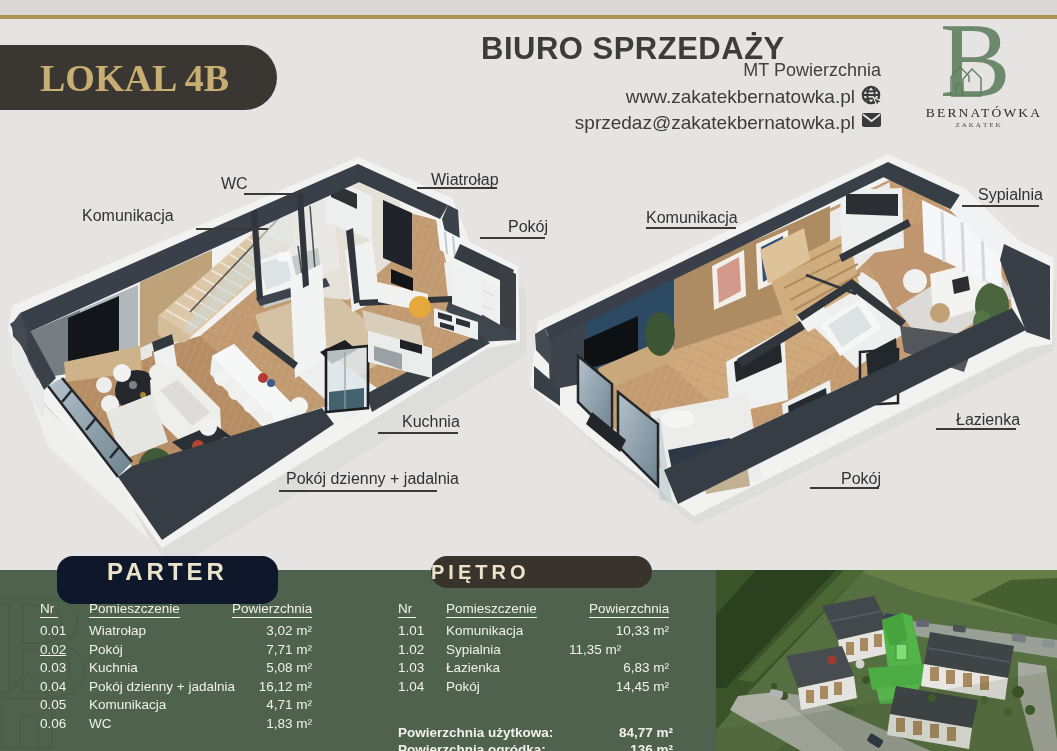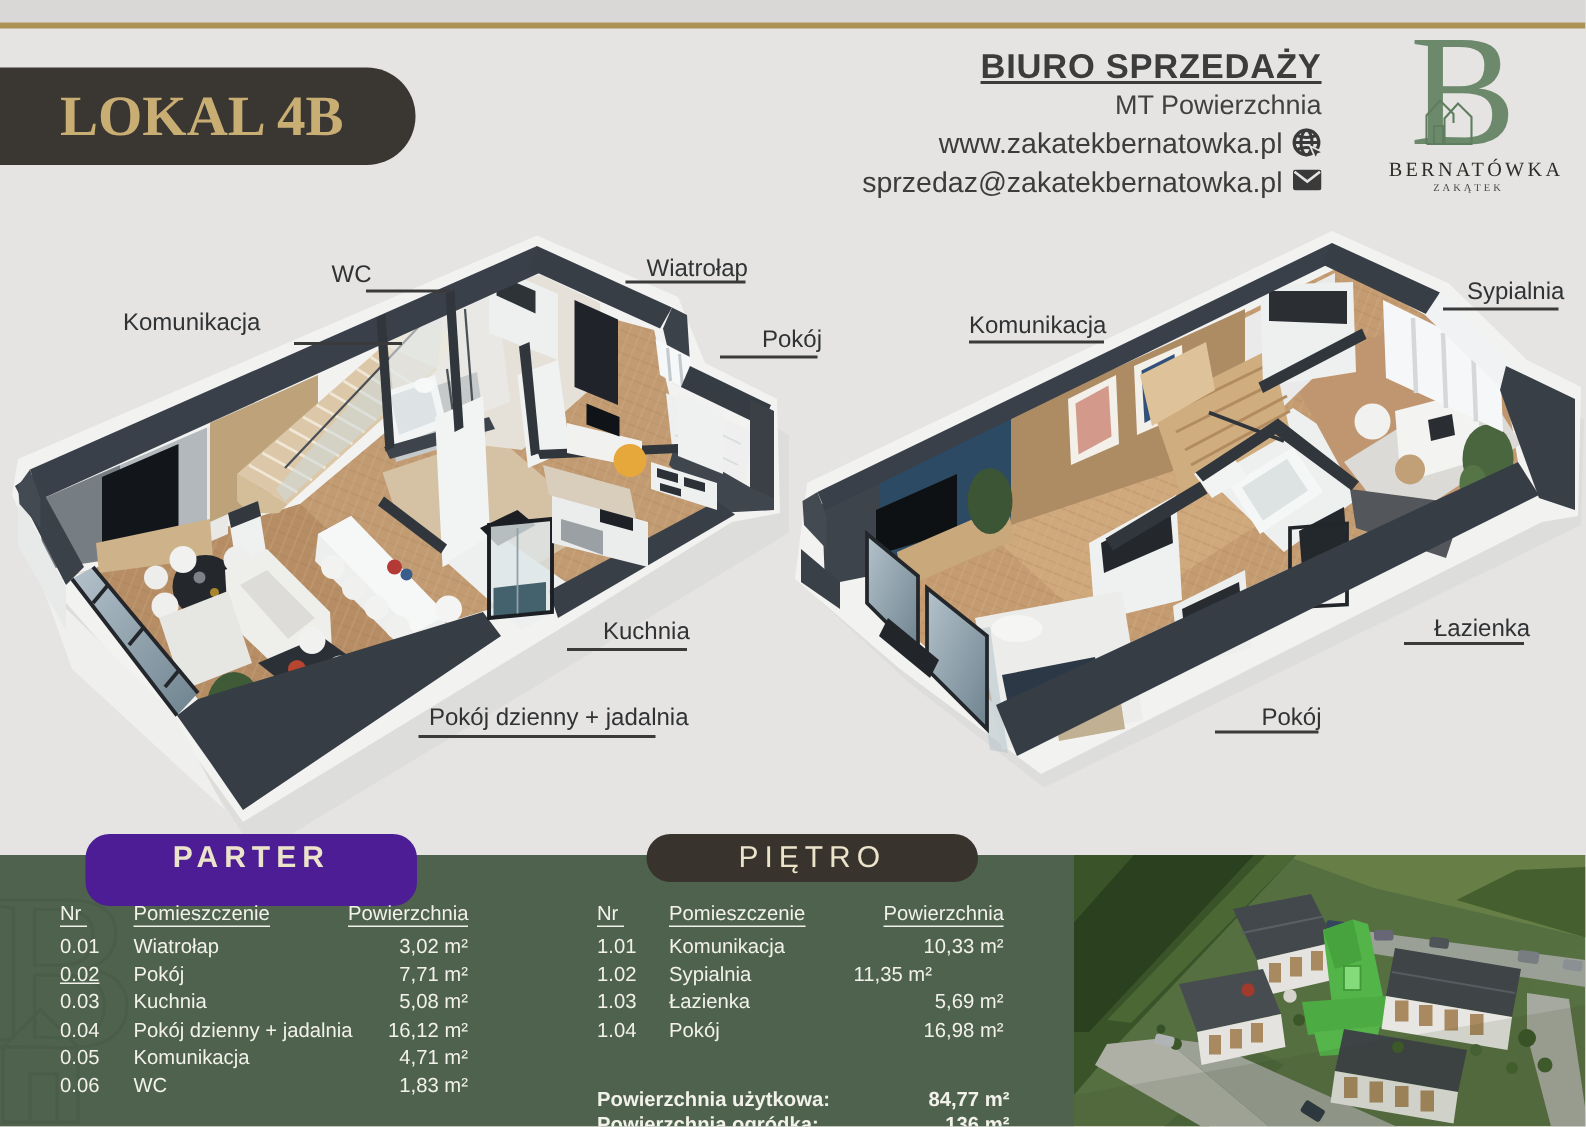--- a/index.html
+++ b/index.html
@@ -12,21 +12,21 @@
 <div id="page">
 
   <div class="abs" style="left:0;top:0;width:1057px;height:15px;background:#d9d8d6;"></div>
 
   <div class="abs" style="left:0;top:15px;width:1057px;height:4px;background:#ad9256;"></div>
 
   <div class="abs" style="left:0;top:45px;width:277px;height:65px;background:#3a3733;border-radius:0 33px 33px 0;"></div>
 
   <div class="abs" style="left:40px;top:57px;width:240px;height:46px;font-family:'Liberation Serif',serif;font-weight:bold;font-size:38px;line-height:42px;color:#c9ae74;letter-spacing:0px;white-space:nowrap;">LOKAL 4B</div>
 
-  <div class="abs" style="left:481px;top:31px;width:400px;text-align:right;font-size:23px;font-weight:bold;color:#3c3c3c;letter-spacing:0.5px;text-decoration:underline;">BIURO SPRZEDAŻY</div>
+  <div class="abs" style="left:481px;top:31px;width:400px;font-size:31px;font-weight:bold;color:#3c3c3c;letter-spacing:0.5px;">BIURO SPRZEDAŻY</div>
 
   <div class="abs" style="left:481px;top:60px;width:400px;text-align:right;font-size:18px;color:#414141;">MT Powierzchnia</div>
 
   <div class="abs" style="left:455px;top:86px;width:400px;text-align:right;font-size:19px;color:#3c3c3c;">www.zakatekbernatowka.pl</div>
 
   <svg class="abs" style="left:861px;top:85px;" width="22" height="22" viewBox="0 0 22 22">
     <circle cx="10" cy="10" r="8.2" fill="none" stroke="#3a3a3a" stroke-width="2.2"></circle>
     <ellipse cx="10" cy="10" rx="3.7" ry="8.2" fill="none" stroke="#3a3a3a" stroke-width="2"></ellipse>
     <line x1="1.8" y1="10" x2="18.2" y2="10" stroke="#3a3a3a" stroke-width="2"></line>
     <path d="M3.2 5.2 Q10 8 16.8 5.2" fill="none" stroke="#3a3a3a" stroke-width="2"></path>
@@ -455,23 +455,23 @@
 
     <svg style="position:absolute;left:-28px;top:8px;opacity:0.35;" width="120" height="175" viewBox="0 0 120 175">
       <text x="20" y="120" font-family="Liberation Serif,serif" font-size="150" fill="none" stroke="#435743" stroke-width="2">B</text>
       <g fill="none" stroke="#435743" stroke-width="2">
         <path d="M30,170 L30,120 L55,95 L80,120 L80,170 Z"></path>
         <path d="M48,170 L48,138 L66,138 L66,170"></path>
       </g>
     </svg>
   </div>
 
-  <div class="abs" style="left:57px;top:556px;width:221px;height:48px;background:#4c1d95;border-radius:16px;text-align:center;font-size:20px;font-weight:bold;letter-spacing:4px;color:#ece3cb;line-height:32px;">PARTER</div>
-
-  <div class="abs" style="left:431px;top:556px;width:221px;height:32px;background:#38332c;border-radius:16px;text-align:center;font-size:20px;font-weight:normal;letter-spacing:4px;color:#ece3cb;line-height:32px;">PIĘTRO</div>
+  <div class="abs" style="left:57px;top:556px;width:221px;height:48px;background:#0f172a;border-radius:16px;text-align:center;font-size:24px;font-weight:bold;letter-spacing:4px;color:#ece3cb;line-height:32px;">PARTER</div>
+
+  <div class="abs" style="left:431px;top:556px;width:221px;height:32px;background:#38332c;border-radius:16px;text-align:left;font-size:20px;font-weight:bold;letter-spacing:4px;color:#ece3cb;line-height:32px;">PIĘTRO</div>
 
   <div class="abs" style="left:0px;top:595px;width:340px;color:#f2f1ea;font-size:13.5px;">
     <div style="position:relative;height:150px;">
       <div class="abs" style="left:40px;top:6px;">Nr<div style="border-top:1.5px solid #f2f1ea;margin-top:1px;width:18px;"></div></div>
       <div class="abs" style="left:89px;top:6px;">Pomieszczenie<div style="border-top:1.5px solid #f2f1ea;margin-top:1px;"></div></div>
       <div class="abs" style="left:232px;top:6px;">Powierzchnia<div style="border-top:1.5px solid #f2f1ea;margin-top:1px;"></div></div>
       <div class="abs" style="left:40px;top:28px;">0.01</div>
         <div class="abs" style="left:89px;top:28px;">Wiatrołap</div>
         <div class="abs" style="left:212px;top:28px;width:100px;text-align:right;">3,02 m²</div>
       <div class="abs" style="left:40px;top:47px;text-decoration:underline;">0.02</div>
@@ -498,24 +498,24 @@
       <div class="abs" style="left:88px;top:6px;">Pomieszczenie<div style="border-top:1.5px solid #f2f1ea;margin-top:1px;"></div></div>
       <div class="abs" style="left:231px;top:6px;">Powierzchnia<div style="border-top:1.5px solid #f2f1ea;margin-top:1px;"></div></div>
       <div class="abs" style="left:40px;top:28px;">1.01</div>
         <div class="abs" style="left:88px;top:28px;">Komunikacja</div>
         <div class="abs" style="left:211px;top:28px;width:100px;text-align:right;">10,33 m²</div>
       <div class="abs" style="left:40px;top:47px;">1.02</div>
         <div class="abs" style="left:88px;top:47px;">Sypialnia</div>
         <div class="abs" style="left:211px;top:47px;width:100px;text-align:left;">11,35 m²</div>
       <div class="abs" style="left:40px;top:65px;">1.03</div>
         <div class="abs" style="left:88px;top:65px;">Łazienka</div>
-        <div class="abs" style="left:211px;top:65px;width:100px;text-align:right;">5,69 m²</div>
+        <div class="abs" style="left:211px;top:65px;width:100px;text-align:right;">6,83 m²</div>
       <div class="abs" style="left:40px;top:84px;">1.04</div>
         <div class="abs" style="left:88px;top:84px;">Pokój</div>
-        <div class="abs" style="left:211px;top:84px;width:100px;text-align:right;">16,98 m²</div>
+        <div class="abs" style="left:211px;top:84px;width:100px;text-align:right;">14,45 m²</div>
       <div class="abs" style="left:40px;top:130px;font-weight:bold;">Powierzchnia użytkowa:</div>
         <div class="abs" style="left:211px;top:130px;width:104px;text-align:right;font-weight:bold;">84,77 m²</div>
       <div class="abs" style="left:40px;top:147px;font-weight:bold;">Powierzchnia ogródka:</div>
         <div class="abs" style="left:211px;top:147px;width:104px;text-align:right;font-weight:bold;">136 m²</div>
     </div>
   </div>
 
   <svg id="aerial" class="abs" style="left:716px;top:570px;" width="341" height="181" viewBox="0 0 341 181">
 
     <rect x="0" y="0" width="341" height="181" fill="#566f41"></rect>

